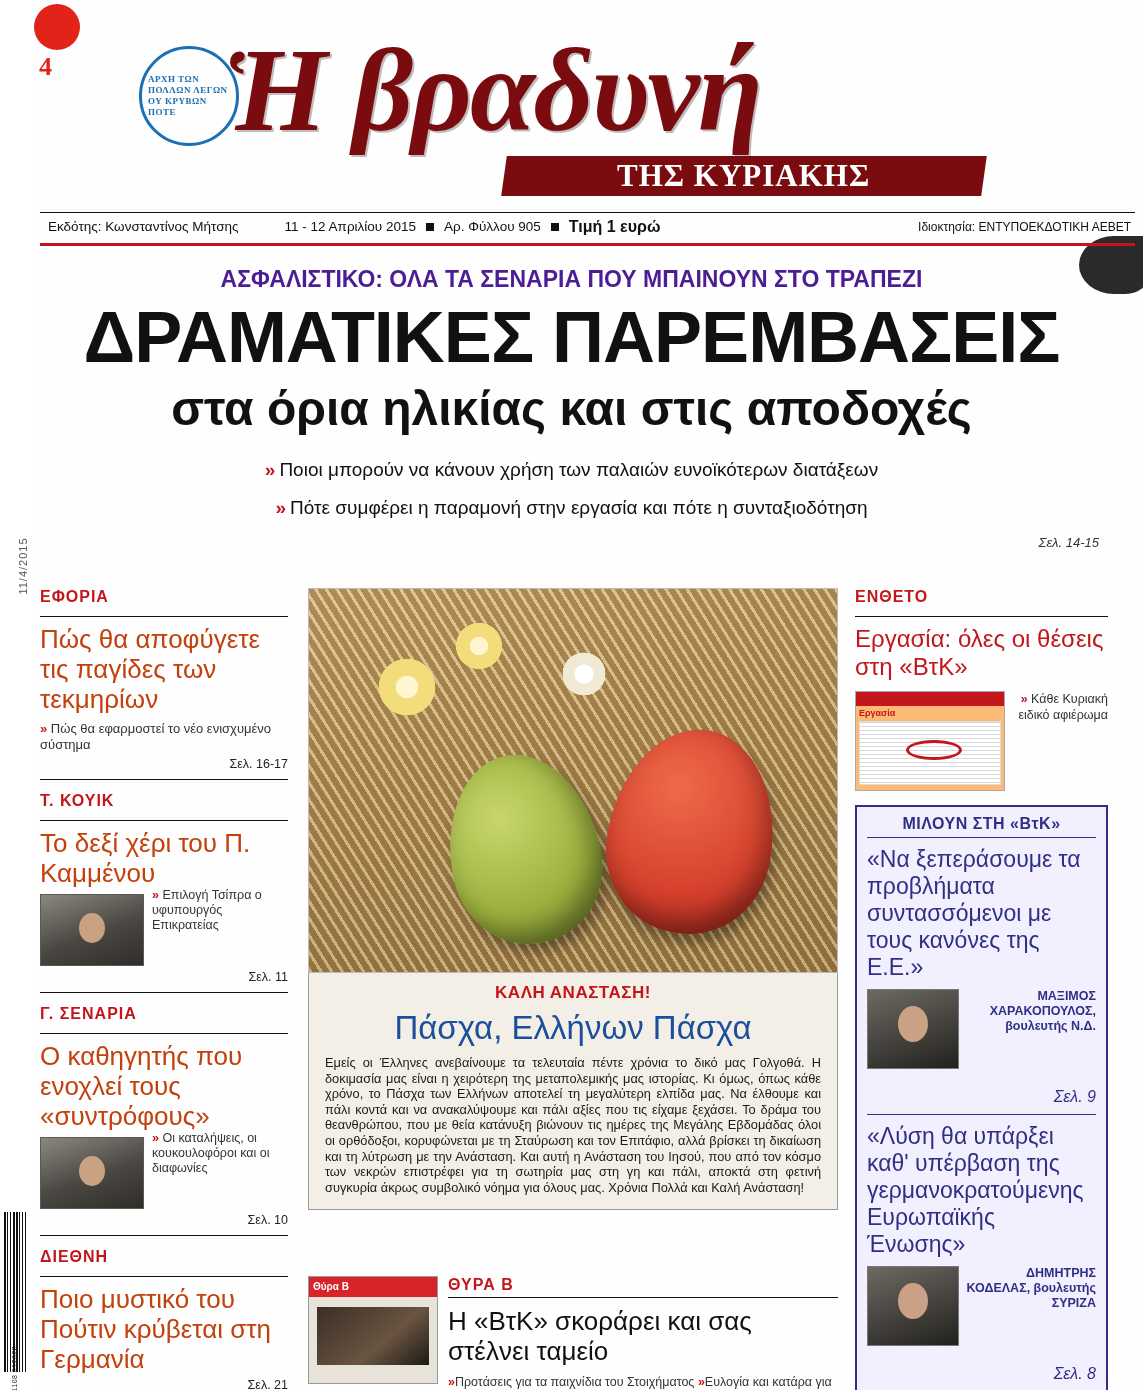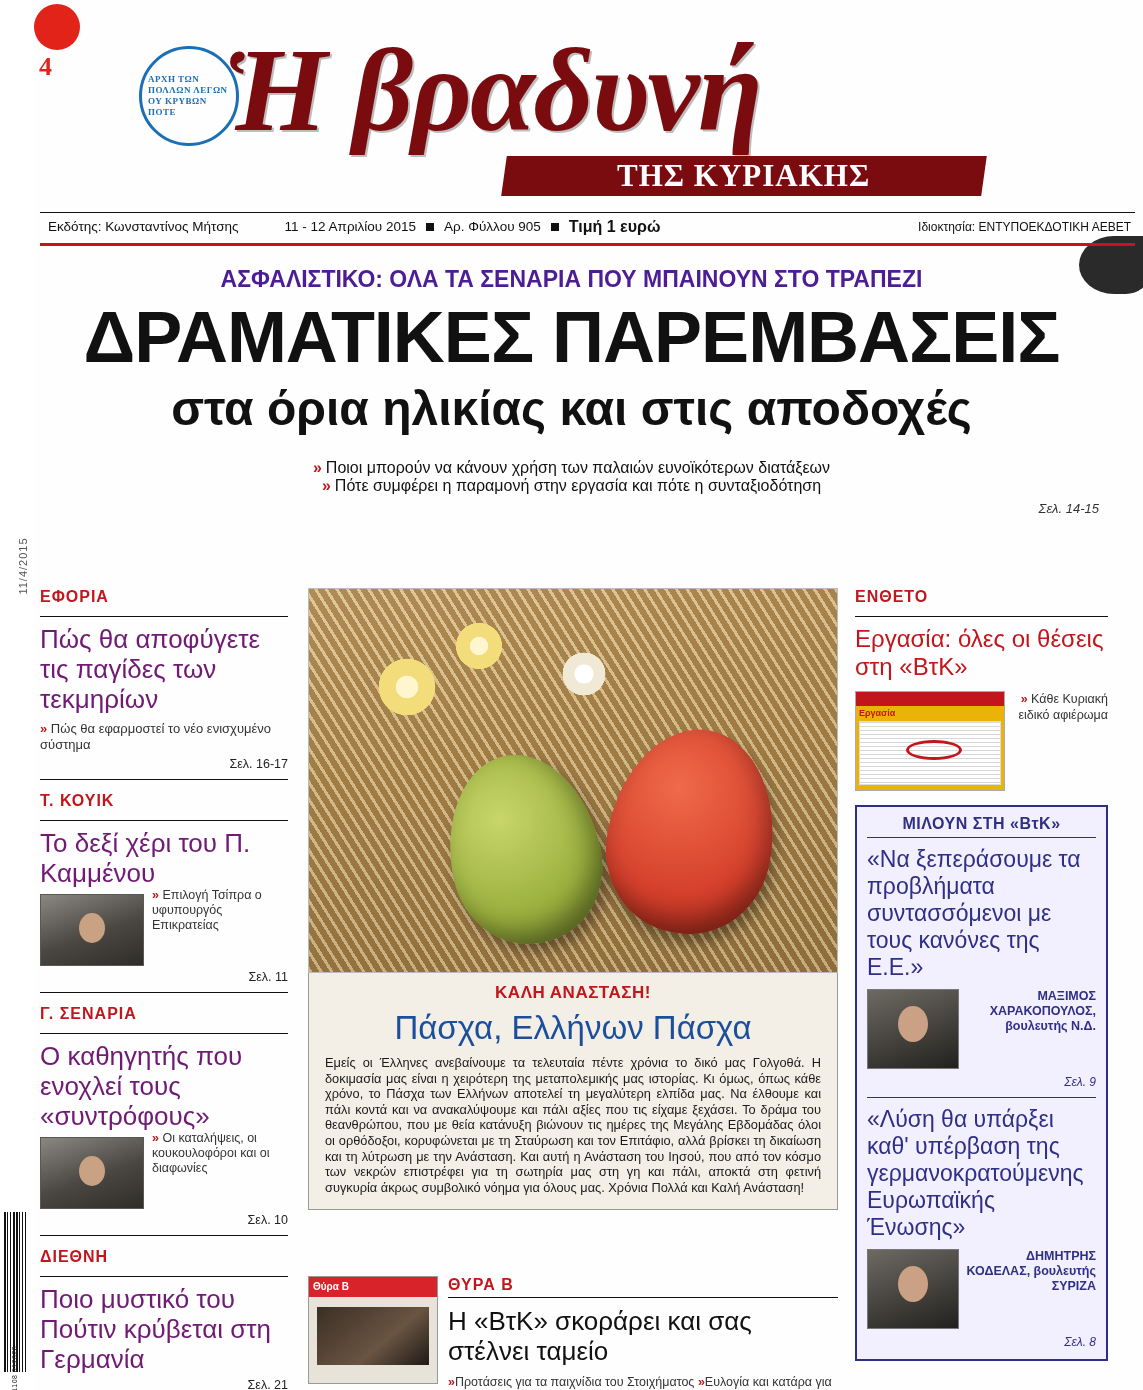--- a/index.html
+++ b/index.html
@@ -100,41 +100,41 @@
   .head1 {
     text-align: center; font-weight: bold; font-size: 72px; line-height: 76px;
     letter-spacing: -1px; margin-top: 6px; color: #111;
   }
   .head2 {
     text-align: center; font-weight: bold; font-size: 48px; line-height: 64px;
     margin-top: 2px; color: #111;
   }
   .bullets { margin-top: 18px; text-align: center; }
   .bullet-line {
-    font-size: 16px; color: #111; margin: 0 0;
+    font-size: 19px; color: #111; margin: 16px 0;
   }
   .bullet-line .chev { color: #c3161c; font-weight: bold; margin-right: 4px; }
   .lead-page {
     text-align: right; font-style: italic; font-size: 13px; color: #333;
     margin-top: 6px; padding-right: 10px;
   }
 
   
   .cols { position: absolute; left: 40px; top: 588px; width: 1068px; height: 760px; }
 
   .col-left { position: absolute; left: 0; top: 0; width: 248px; }
   .col-mid { position: absolute; left: 268px; top: 0; width: 530px; }
   .col-right { position: absolute; left: 815px; top: 0; width: 253px; }
 
   .sec-label {
     color: #c3161c; font-weight: bold; font-size: 16px; letter-spacing: 1px;
     padding-bottom: 10px; border-bottom: 1.5px solid #111;
   }
   .sec-title {
-    font-size: 26px; line-height: 30px; margin-top: 7px; color: #701a75;
+    font-size: 26px; line-height: 30px; margin-top: 7px; color: #c2410c;
     font-weight: normal;
   }
   .sub-note {
     font-size: 13px; line-height: 16px; color: #333; margin-top: 7px;
   }
   .sub-note .chev { color: #c3161c; font-weight: bold; }
   .pageref { text-align: right; font-size: 12.5px; color: #222; margin-top: 4px; }
   .divider { border-top: 1px solid #111; margin-top: 8px; }
   .block { margin-bottom: 12px; }
   .portrait {
@@ -200,42 +200,42 @@
   .thyra-right { flex: 1; }
   .thyra-label { color: #c3161c; font-weight: bold; font-size: 16px; letter-spacing: 1px; border-bottom: 1.5px solid #111; padding-bottom: 3px; }
   .thyra-title { font-size: 26px; line-height: 30px; margin-top: 8px; }
   .thyra-notes { font-size: 12.5px; line-height: 16px; color: #333; margin-top: 8px; }
   .thyra-notes .chev { color: #c3161c; font-weight: bold; }
 
   
   .entheto-title { font-size: 24px; line-height: 28px; color: #c3161c; margin-top: 8px; }
   .entheto-row { display: flex; gap: 10px; margin-top: 10px; }
   .mini-paper {
-    width: 150px; height: 100px; border: 1px solid #aaa; background: #eab308;
+    width: 150px; height: 100px; border: 1px solid #aaa; background: #fdba74;
     position: relative; overflow: hidden;
   }
   .mini-paper .mp-band { height: 14px; background: #c3161c; }
   .mini-paper .mp-head { font-size: 9px; font-weight: bold; color: #c3161c; padding: 2px 3px 0; }
   .mini-paper .mp-lines { margin: 3px; height: 64px; background:
      repeating-linear-gradient(to bottom, #d7d7d7 0 1px, #ffffff 1px 4px);
      border: 1px solid #ddd; position: relative; }
   .mini-paper .mp-oval { position: absolute; left: 46px; top: 18px; width: 56px; height: 20px; border: 3px solid #c3161c; border-radius: 50%; }
   .entheto-note { flex: 1; font-size: 12.5px; line-height: 16px; color: #333; text-align: right; }
   .entheto-note .chev { color: #c3161c; font-weight: bold; }
 
   .milun {
     margin-top: 14px; border: 2px solid #2f2f86; background: #f2f0ff; padding: 8px 10px 10px;
   }
   .milun-head { text-align: center; color: #2f2f86; font-weight: bold; font-size: 16px; letter-spacing: .5px; padding-bottom: 4px; border-bottom: 1.5px solid #2f2f86; }
   .quote { font-size: 23px; line-height: 27px; color: #2f2f86; margin-top: 8px; }
   .q-person { display: flex; gap: 4px; margin-top: 8px; align-items: flex-start; }
   .q-portrait { width: 92px; height: 80px; border: 1px solid #777; background: linear-gradient(160deg, #6d6a63, #23211e); position: relative; }
   .q-portrait::after { content:""; position: absolute; left: 50%; top: 16px; transform: translateX(-50%); width: 30px; height: 36px; border-radius: 50%; background: #caa184; }
   .q-name { flex: 1; font-size: 12.5px; line-height: 15px; text-align: right; font-weight: bold; color: #2f2f86; }
-  .q-pageref { text-align: right; font-style: italic; font-size: 12px; color: #2f2f86; margin-top: 6px; }
+  .q-pageref { text-align: right; font-style: italic; font-size: 16px; color: #2f2f86; margin-top: 19px; }
   .milun-div { border-top: 1.5px solid #2f2f86; margin-top: 8px; }
 </style>
 </head>
 <body>
 
 <div class="page">
 
   <div class="spine">
     <div class="spine-date">11/4/2015</div>
     <div class="barcode"></div>

